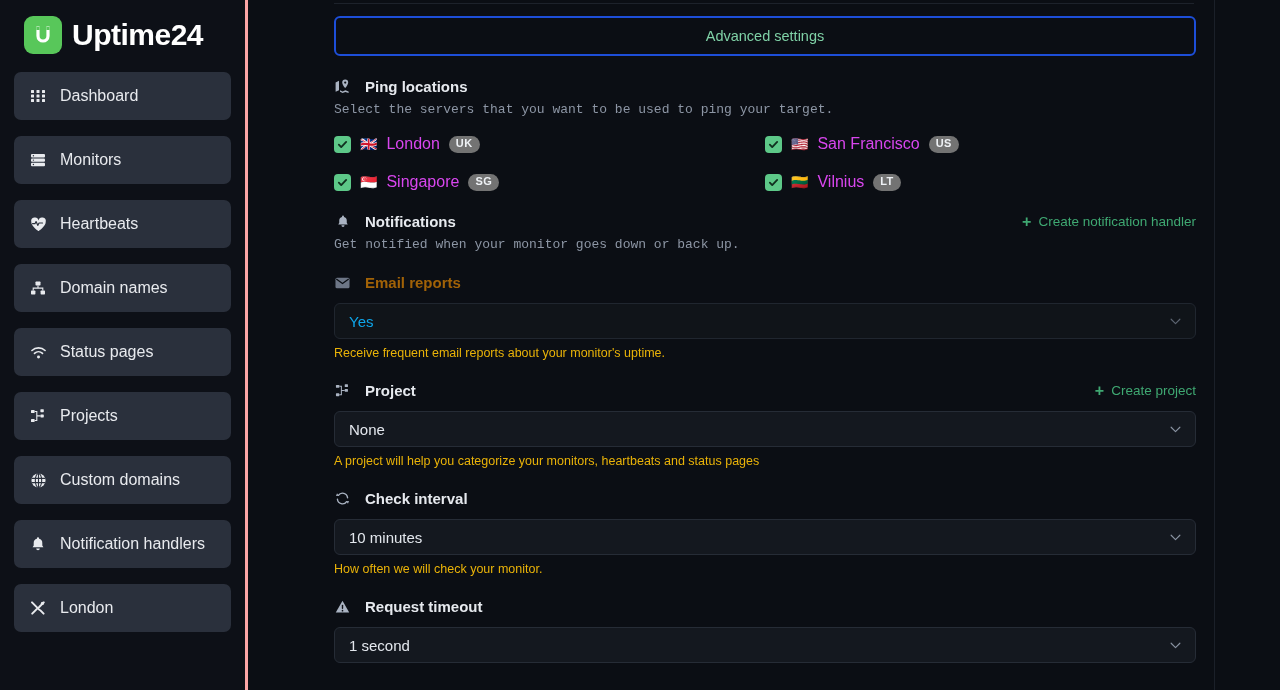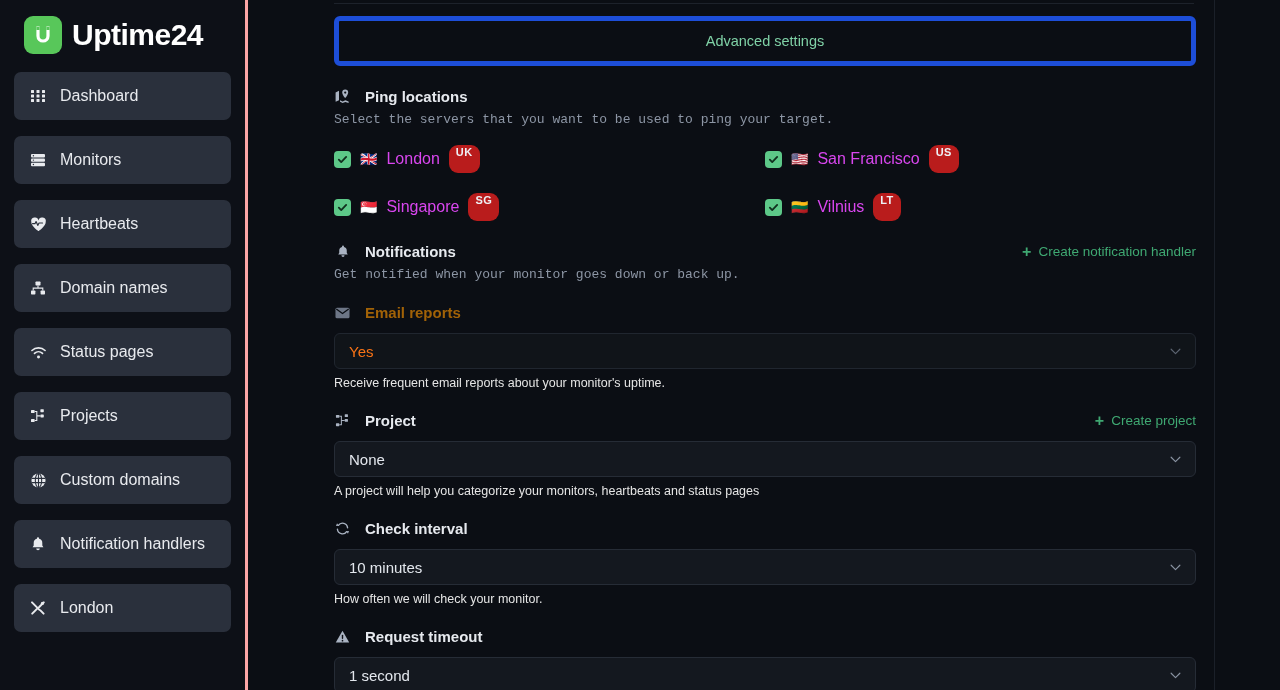--- a/index.html
+++ b/index.html
@@ -61,22 +61,22 @@
     position: absolute; top: 0; right: 65px; width: 1px; height: 690px;
     background: #1b2029;
   }
   .top-cut {
     height: 4px; width: 100%;
     border-bottom: 1px solid #1d222b;
   }
 
   .adv-btn {
     margin-top: 12px;
-    width: 862px; height: 50px;
-    border: 5px solid #1d4ed8;
+    width: 862px; height: 40px;
+    border: 2px solid #1d4ed8;
     border-radius: 6px;
     background: #10150f00;
     color: #7fd1a6;
     font-size: 14.5px;
     display: flex; align-items: center; justify-content: center;
     cursor: pointer;
   }
 
   .section { width: 862px; }
   .sec-head {
@@ -87,21 +87,21 @@
     display: flex; align-items: center; gap: 14px;
     color: #e6e9ee; font-size: 15px; font-weight: bold;
   }
   .sec-title .ico { width: 17px; height: 17px; flex:0 0 17px; display:flex; align-items:center; justify-content:center; color:#aab3c2; }
   .sec-title.dim { color: #a16207; }
   .sec-title.dim .ico { color:#6d7686; }
   .sec-desc {
     color: #8d96a5; font-size: 13px; margin-top: 7px; font-family: Liberation Mono, monospace;
   }
   .sec-hint {
-    color: #e5e5e5; font-size: 12.5px; margin-top: 7px;
+    color: #eab308; font-size: 12.5px; margin-top: 7px;
   }
   .create-link {
     display: flex; align-items: center; gap: 7px;
     color: #3fa872; font-size: 13.5px; cursor: pointer;
   }
   .create-link .plus { font-size: 16px; line-height: 1; color: #3fa872; font-weight: 700; }
 
   
   .ping-grid {
     display: grid; grid-template-columns: 1fr 1fr;
@@ -111,38 +111,38 @@
   .cbx {
     width: 17px; height: 17px; border-radius: 4px;
     background: #5dc888;
     display: flex; align-items: center; justify-content: center;
     flex: 0 0 17px;
   }
   .cbx svg { display:block; }
   .flag { font-size: 14px; line-height: 1; }
   .ping-name { color: #d946ef; font-size: 16px; }
   .cc {
-    background: #b91c1c; color: #eef1f5;
+    background: #737373; color: #eef1f5;
     font-size: 11px; font-weight: 700; letter-spacing: 0.4px;
-    border-radius: 9px; padding: 2px 7px 15px; line-height: 1;
+    border-radius: 9px; padding: 2px 7px 4px; line-height: 1;
   }
 
   
   .select {
     margin-top: 12px;
     width: 862px; height: 36px;
     background: #14181f;
     border: 1px solid #262c36;
     border-radius: 6px;
     display: flex; align-items: center; justify-content: space-between;
     padding: 0 14px;
     color: #e3e7ed; font-size: 15px;
     cursor: pointer;
   }
-  .select.dim { color: #f97316; background:#101419; border-color:#20262f; }
+  .select.dim { color: #0ea5e9; background:#101419; border-color:#20262f; }
   .chev { color: #8a93a2; font-size: 11px; }
   .select.dim .chev { color: #5d6572; }
 </style>
 </head>
 <body>
 
 <div class="app">
 
   <aside class="sidebar">
     <div class="brand">

